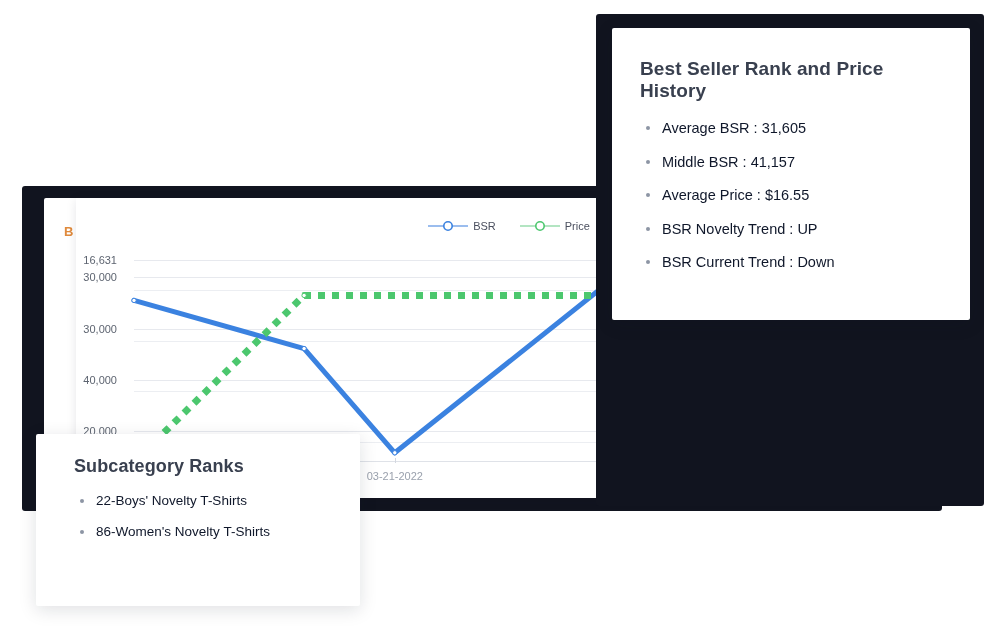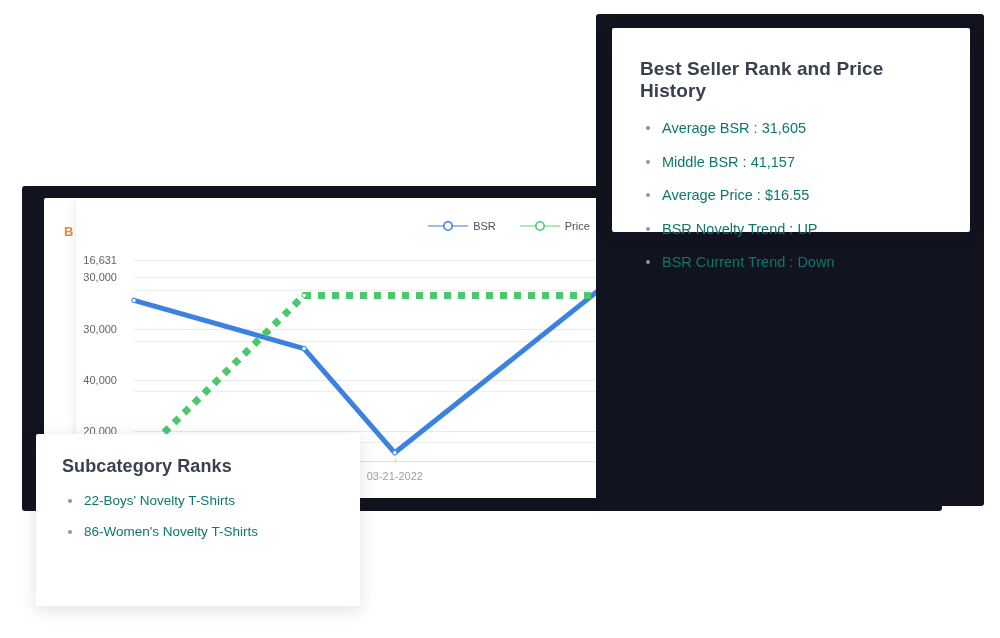--- a/index.html
+++ b/index.html
@@ -85,35 +85,35 @@
   }
   #series-svg { position: absolute; inset: 0; overflow: visible; }
 
   
   .info-card {
     position: absolute;
     background: #ffffff;
     border-radius: 2px;
     box-shadow: 0 4px 18px rgba(15,20,40,.13);
   }
-  #card-bsr { left: 612px; top: 28px; width: 358px; height: 204px; padding: 30px 28px 18px 28px; }
-  #card-sub { left: 36px; top: 434px; width: 324px; height: 172px; padding: 22px 26px 14px 26px; }
+  #card-bsr { left: 612px; top: 28px; width: 358px; height: 292px; padding: 30px 28px 18px 28px; }
+  #card-sub { left: 36px; top: 434px; width: 324px; height: 172px; padding: 22px 26px 14px 38px; }
 
   .card-title {
     font-size: 19px; font-weight: 700; color: #39404f;
     letter-spacing: .1px; margin-bottom: 10px;
   }
   #card-sub .card-title { font-size: 18px; margin-bottom: 8px; }
 
   .card-list { list-style: none; }
   .card-list li {
     position: relative;
     padding-left: 22px;
     font-size: 14.5px;
-    color: #0f766e;
+    color: #0f172a;
     line-height: 1;
     margin-top: 19px;
   }
   #card-sub .card-list li { font-size: 13.5px; margin-top: 17px; }
   .card-list li::before {
     content: "";
     position: absolute; left: 6px; top: 5px;
     width: 4px; height: 4px; border-radius: 50%;
     background: #8d95a4;
   }

